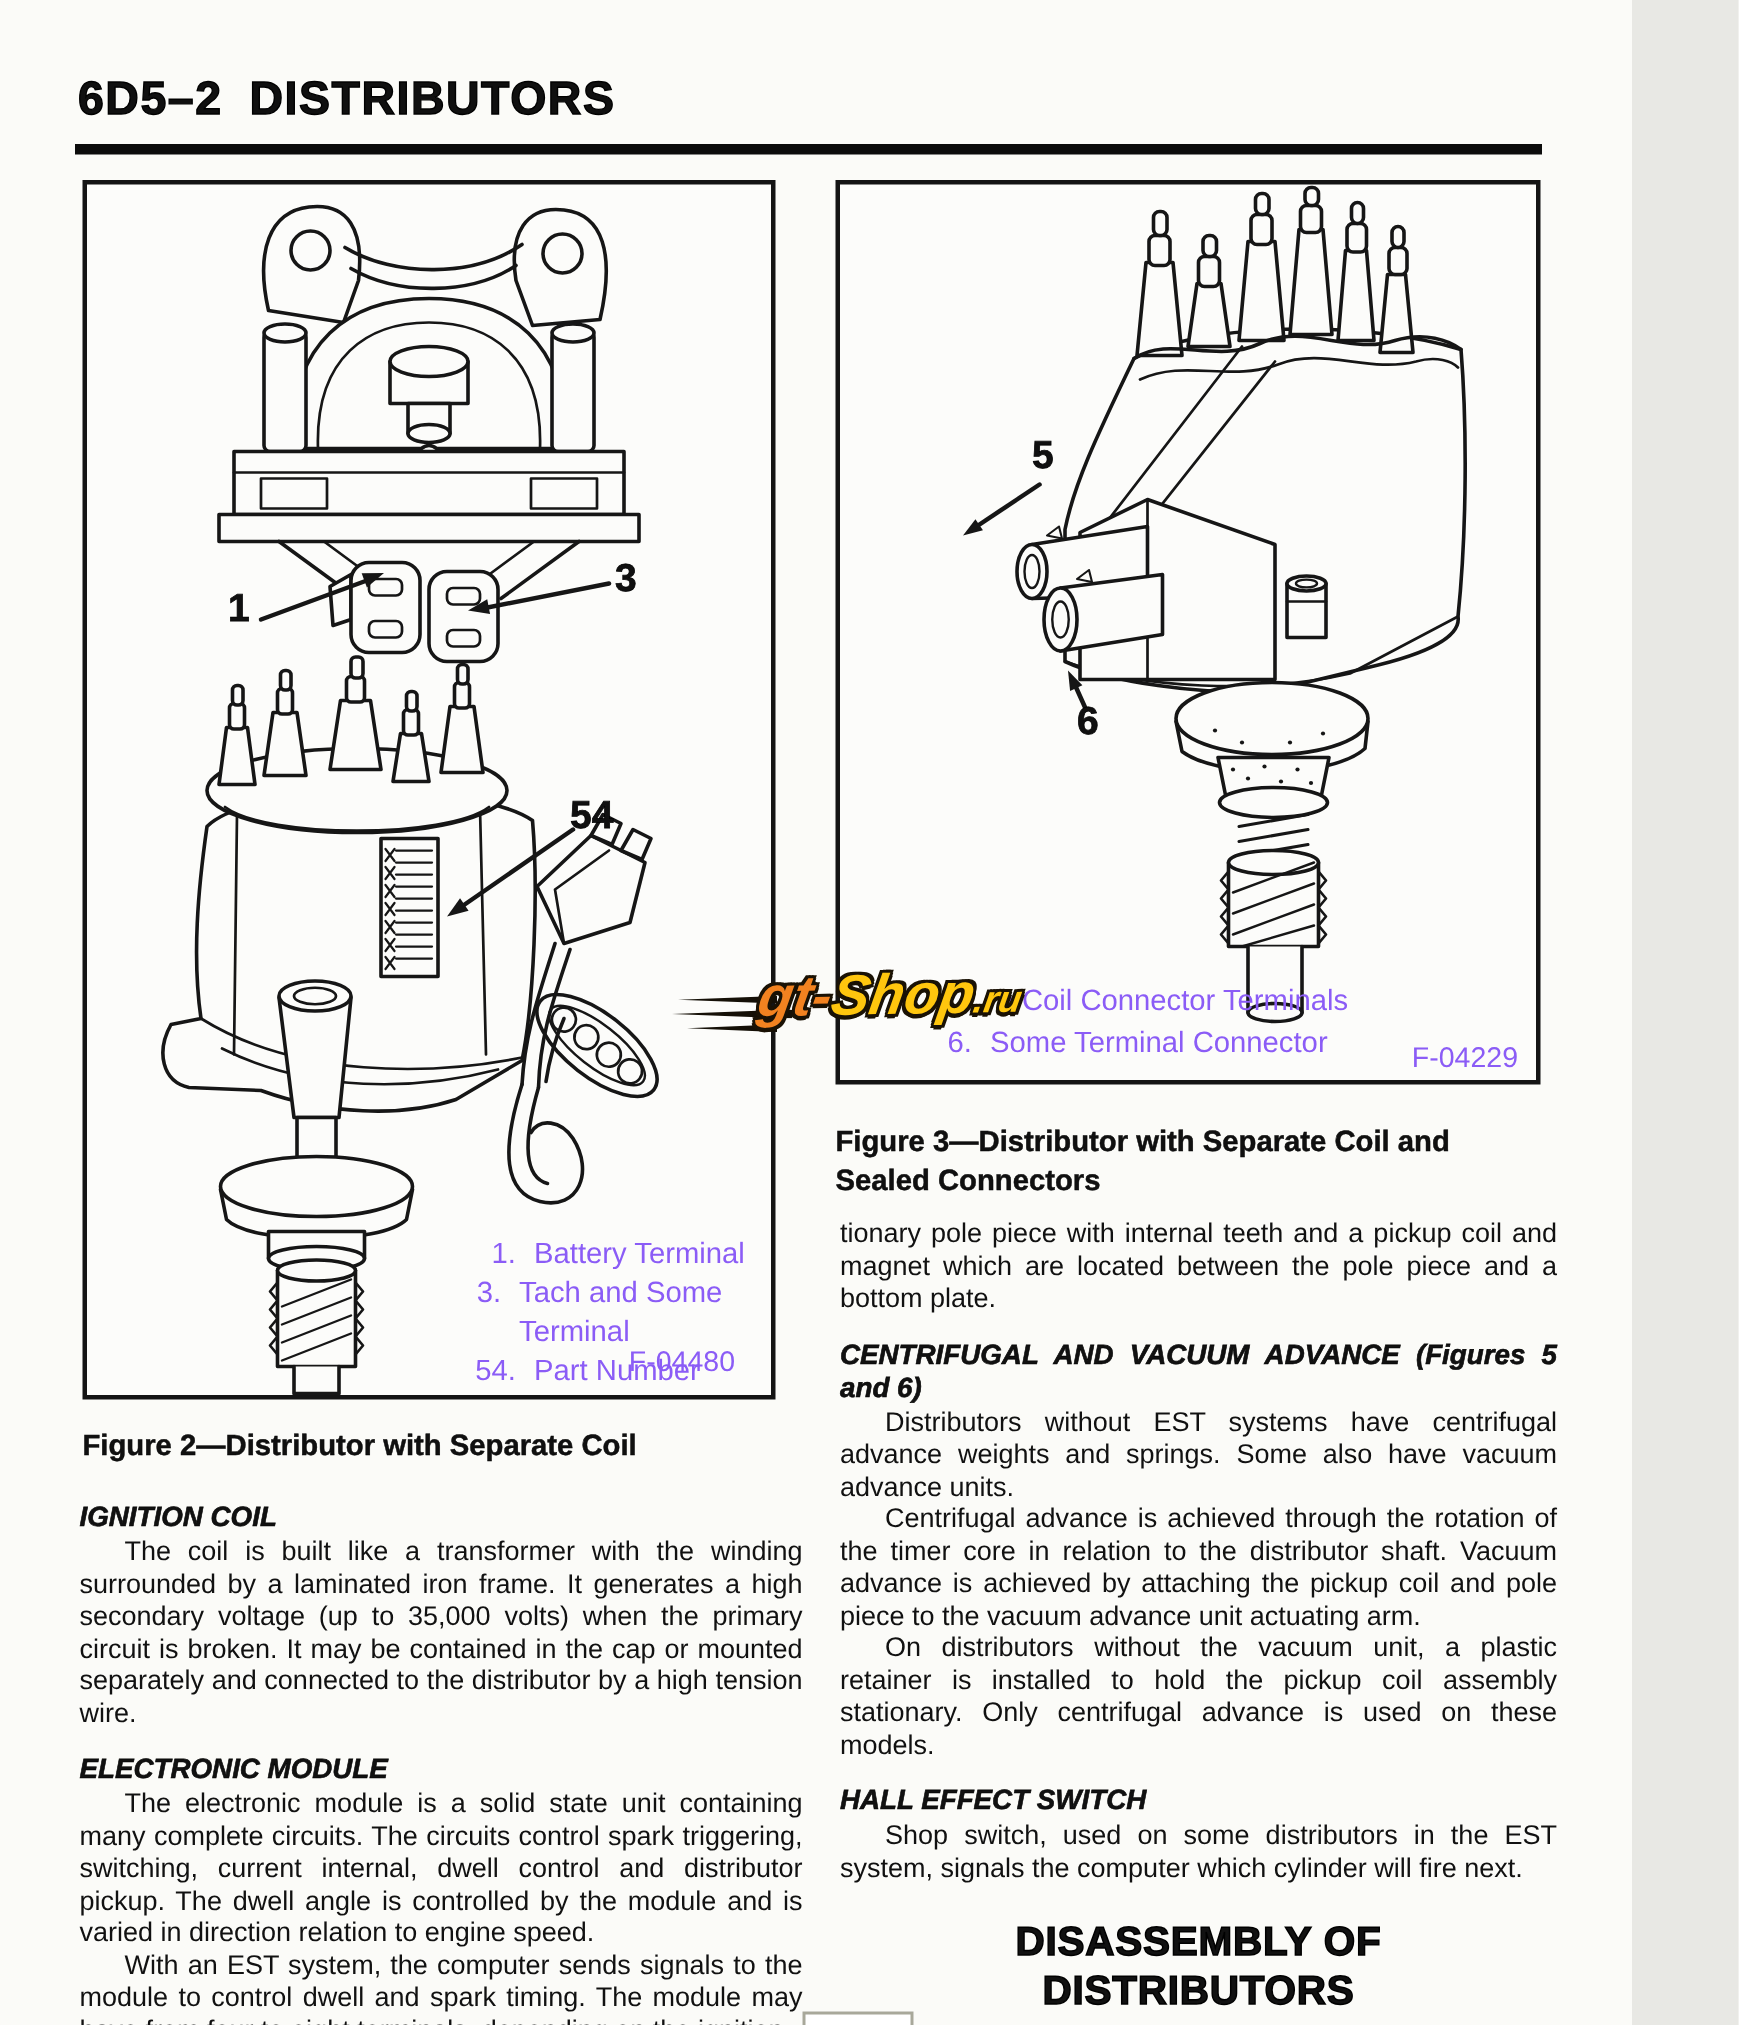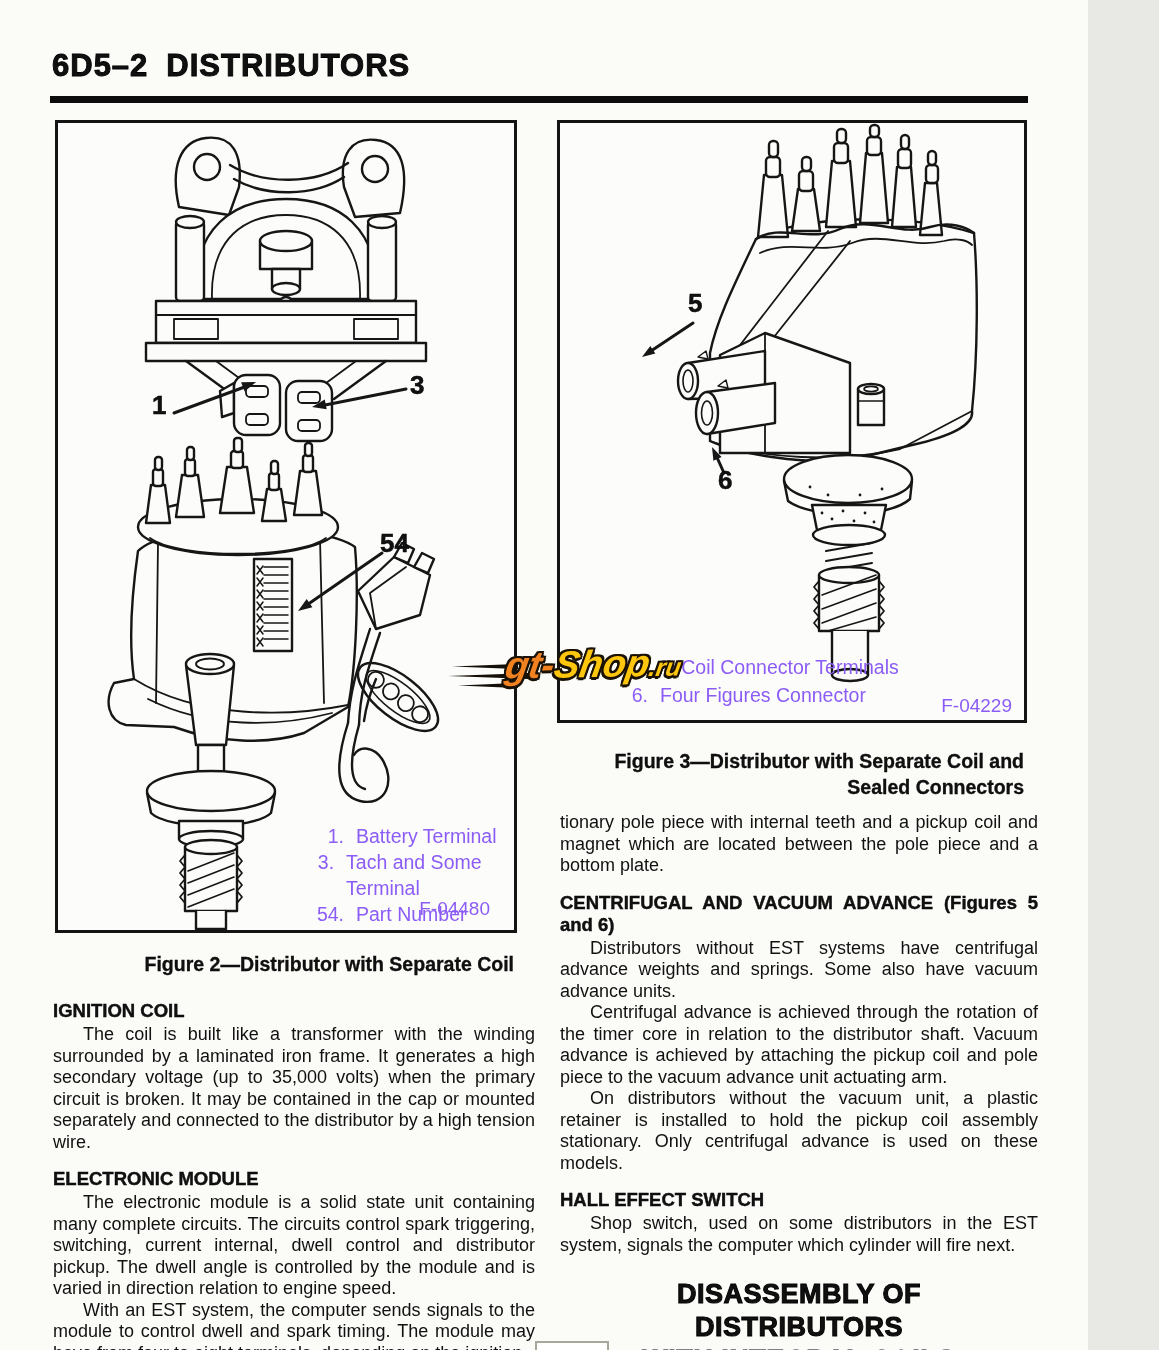--- a/index.html
+++ b/index.html
@@ -17,25 +17,25 @@
   #box1{left:55px;top:120px;width:456px;height:807px;}
   #box2{left:557px;top:120px;width:464px;height:597px;}
   
   .callout{font-size:26px;font-weight:700;-webkit-text-stroke:0.5px #000;}
   
   .legend{font-size:19.5px;color:#8b5cf6;}
   .lrow{display:flex;line-height:26px;}
   .lnum{width:46px;text-align:right;margin-right:12px;}
   .figcode{font-size:19px;color:#8b5cf6;}
   
-  .caption{font-size:19.5px;font-weight:700;text-align:right;-webkit-text-stroke:0.3px #000;}
+  .caption{font-size:19.5px;font-weight:700;text-align:left;-webkit-text-stroke:0.3px #000;}
   
   .col{font-size:18px;line-height:21.5px;text-align:justify;color:#111;}
   .col h3{font-size:18.5px;line-height:22px;margin:0 0 2px 0;font-weight:700;
-          -webkit-text-stroke:0.4px #000;text-align:left;}
+          -webkit-text-stroke:0.4px #000;text-align:left;font-style:italic;}
   .col h3.wide{text-align:justify;}
   .col p{margin:0;}
   .col p.ind{text-indent:30px;}
   .sect{margin-top:15px;}
   .bighead{font-size:27px;line-height:33px;font-weight:700;text-align:center;
            letter-spacing:0.5px;-webkit-text-stroke:1px #000;margin-top:22px;}
   
   #wm{left:450px;top:643px;width:260px;height:60px;z-index:30;}
   .wl{position:absolute;background:#151007;}
   #wl1{left:2px;top:21px;width:66px;height:5px;clip-path:polygon(0 50%,100% 0,100% 100%);}
@@ -311,21 +311,21 @@
       </g>
     </svg>
 
     <div class="abs callout" style="left:128px;top:165px;">5</div>
     <div class="abs callout" style="left:158px;top:342px;">6</div>
 
     <div class="abs legend" style="left:105px;top:531px;line-height:26px;">n Coil Connector Terminals</div>
     <div class="abs legend" style="left:62px;top:559px;">
       <div class="lrow">
           <span class="lnum" style="width:26px;">6.</span>
-          <span>Four Figures Connector</span>
+          <span>Some Terminal Connector</span>
         </div>
     </div>
     <div class="abs figcode" style="right:12px;top:572px;">F-04229</div>
   </div>
 
   <div id="wm" class="abs">
     <div id="wl1" class="wl"></div>
     <div id="wl2" class="wl"></div>
     <div id="wl3" class="wl"></div>
     <div id="wmtext"><span class="wm1" style="color:#f28220;">gt-</span><span class="wm2" style="color:#ffc60e;">Shop</span><span class="wm3" style="color:#ffc60e;">.ru</span></div>

